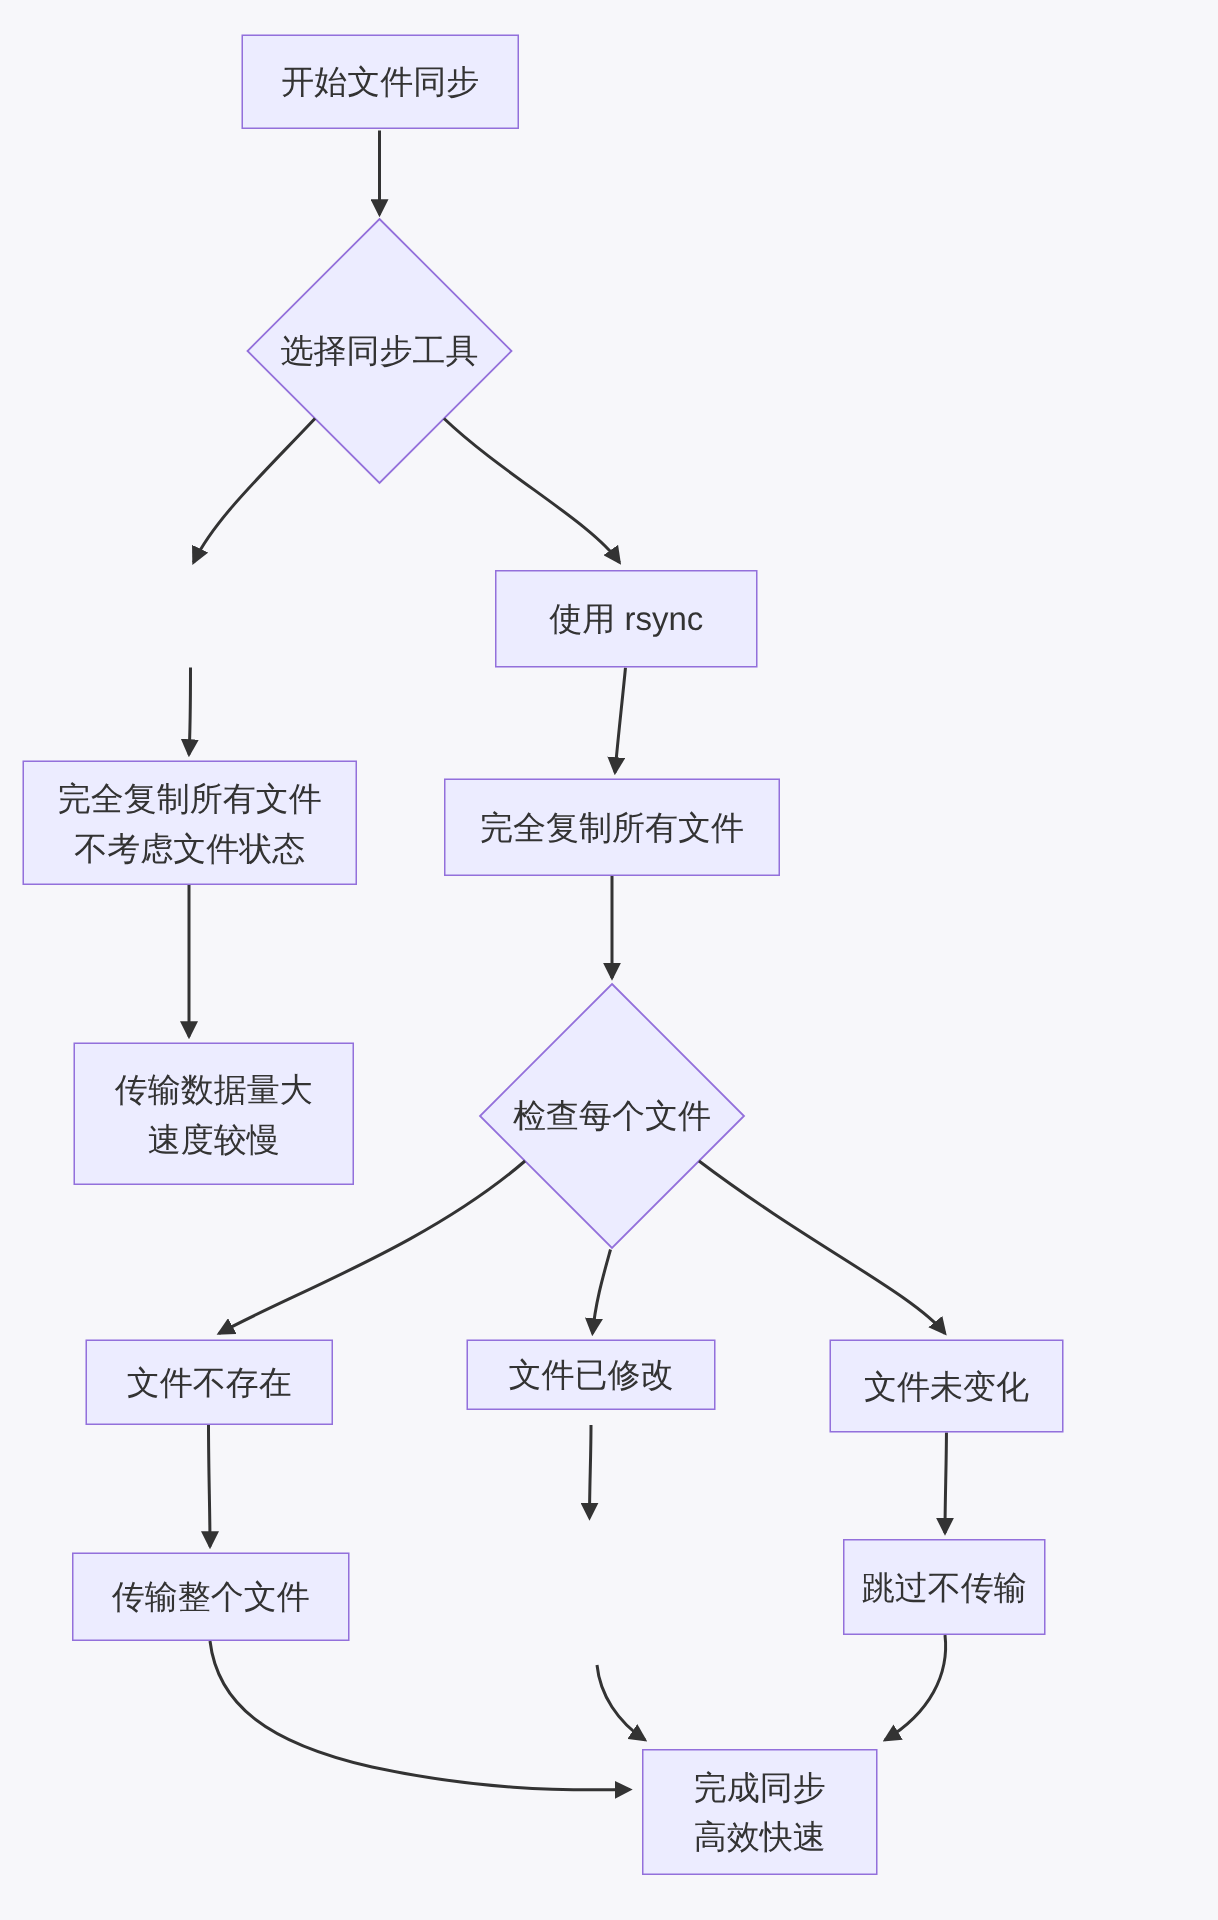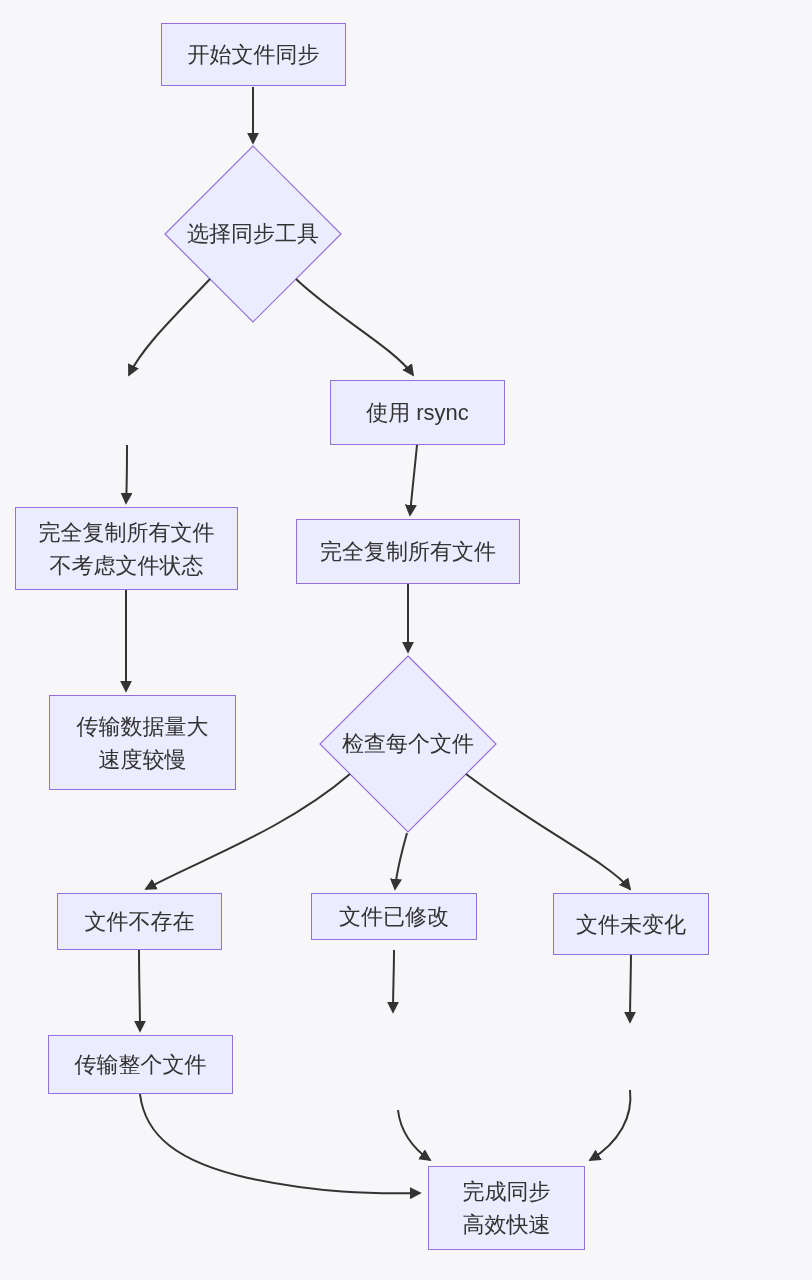--- a/index.html
+++ b/index.html
@@ -119,19 +119,20 @@
   <div class="node" id="n-use-rsync">使用 rsync</div>
   <div class="node" id="n-full-copy">完全复制所有文件
 不考虑文件状态</div>
   <div class="node" id="n-smart-compare">完全复制所有文件</div>
   <div class="node" id="n-large-data">传输数据量大
 速度较慢</div>
   <div class="node" id="n-not-exist">文件不存在</div>
   <div class="node" id="n-modified">文件已修改</div>
   <div class="node" id="n-unchanged">文件未变化</div>
   <div class="node" id="n-transfer-whole">传输整个文件</div>
+  <div class="node" id="n-skip">跳过不传输</div>
   <div class="node" id="n-done">完成同步
 高效快速</div>
 
   <div class="diamond-label" id="n-choose-tool-label">选择同步工具</div>
   <div class="diamond-label" id="n-check-file-label">检查每个文件</div>
 
 </div>
 
 </body></html>

